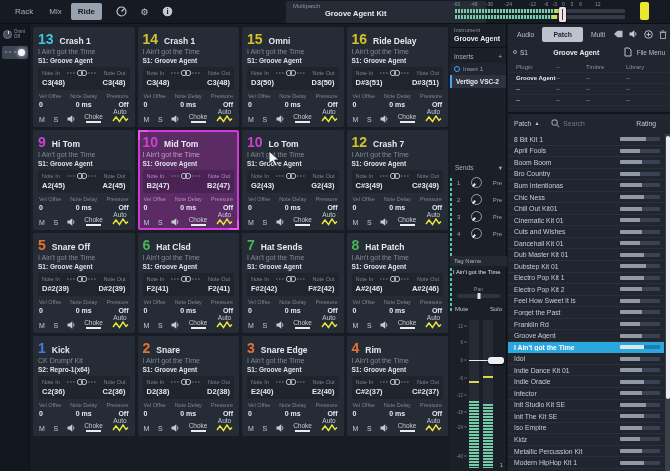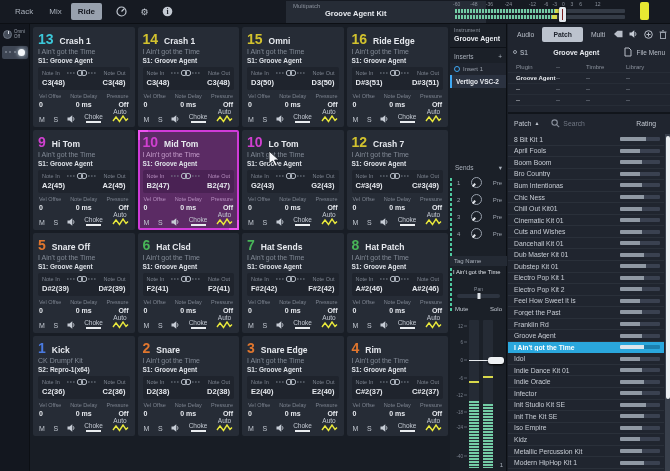--- a/index.html
+++ b/index.html
@@ -407,21 +407,21 @@
               <svg width="17" height="8" viewBox="0 0 17 8">
                 <polyline points="1,6 4,2 7.5,6.5 11,1 14,5.5 16,3.5" fill="none" stroke="#e8e83c" stroke-width="1.4"></polyline>
               </svg>
             </span>
           </span>
         </div>
       </div>
       <div class="pad">
         <div class="pad-head">
           <span class="pad-num" style="color: rgb(210, 194, 46);">16</span>
-          <span class="pad-name">Ride Edge</span>
+          <span class="pad-name">Ride Delay</span>
         </div>
         <div class="pad-sub">I Ain't got the Time</div>
         <div class="pad-slot">S1: Groove Agent</div>
         <div class="notebox">
           <div class="nb-labels">
             <span>Note In</span>
             <span class="icon-wrap">
               <svg width="30" height="8" viewBox="0 0 30 8">
                 <line x1="0" y1="4" x2="9" y2="4" stroke="#7d8490" stroke-width="1" stroke-dasharray="1.6 1.4"></line>
                 <circle cx="13" cy="4" r="2.7" fill="none" stroke="#b3bac4" stroke-width="1"></circle>

